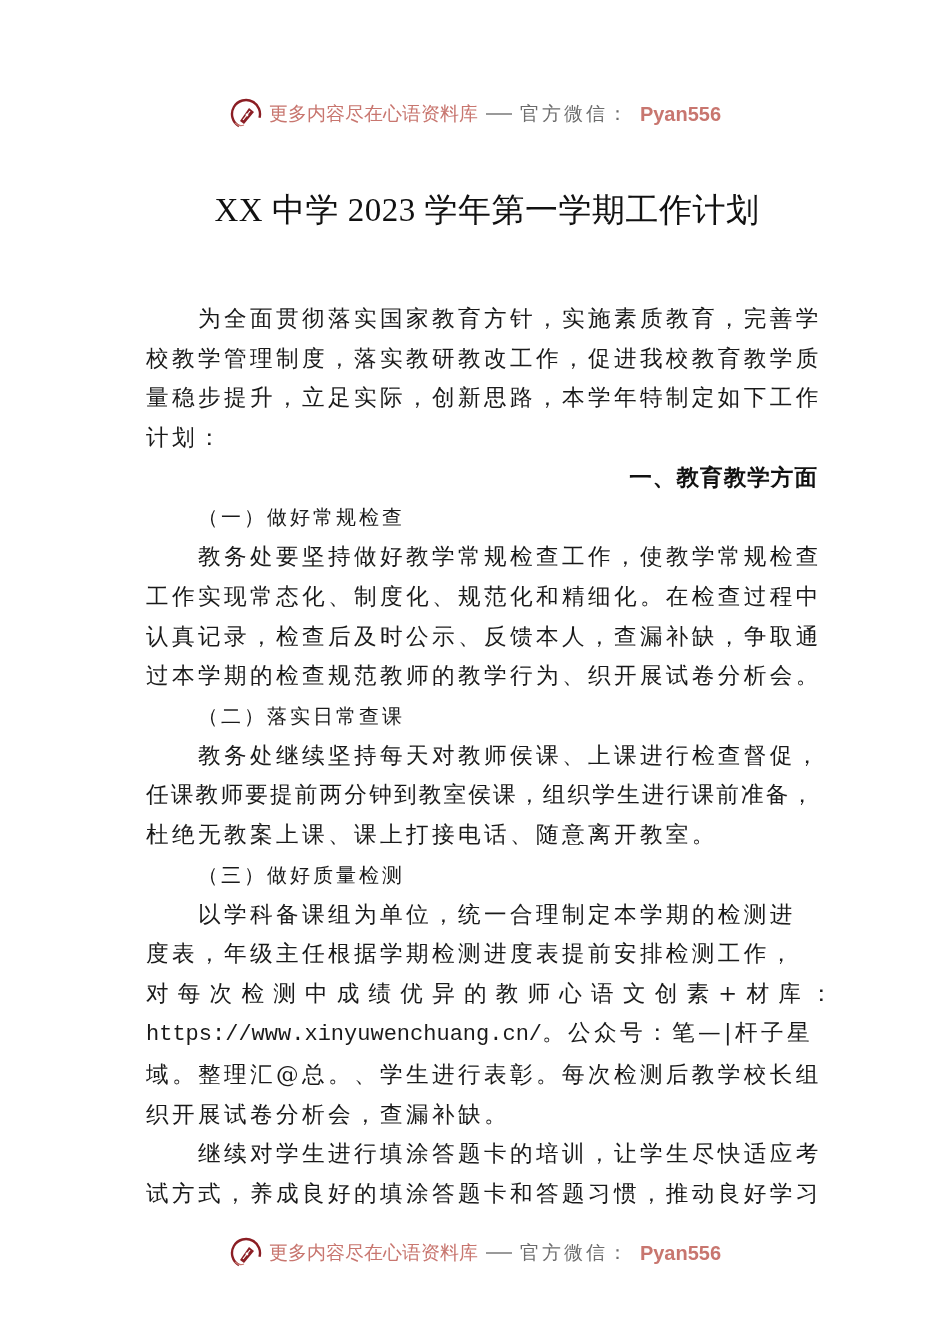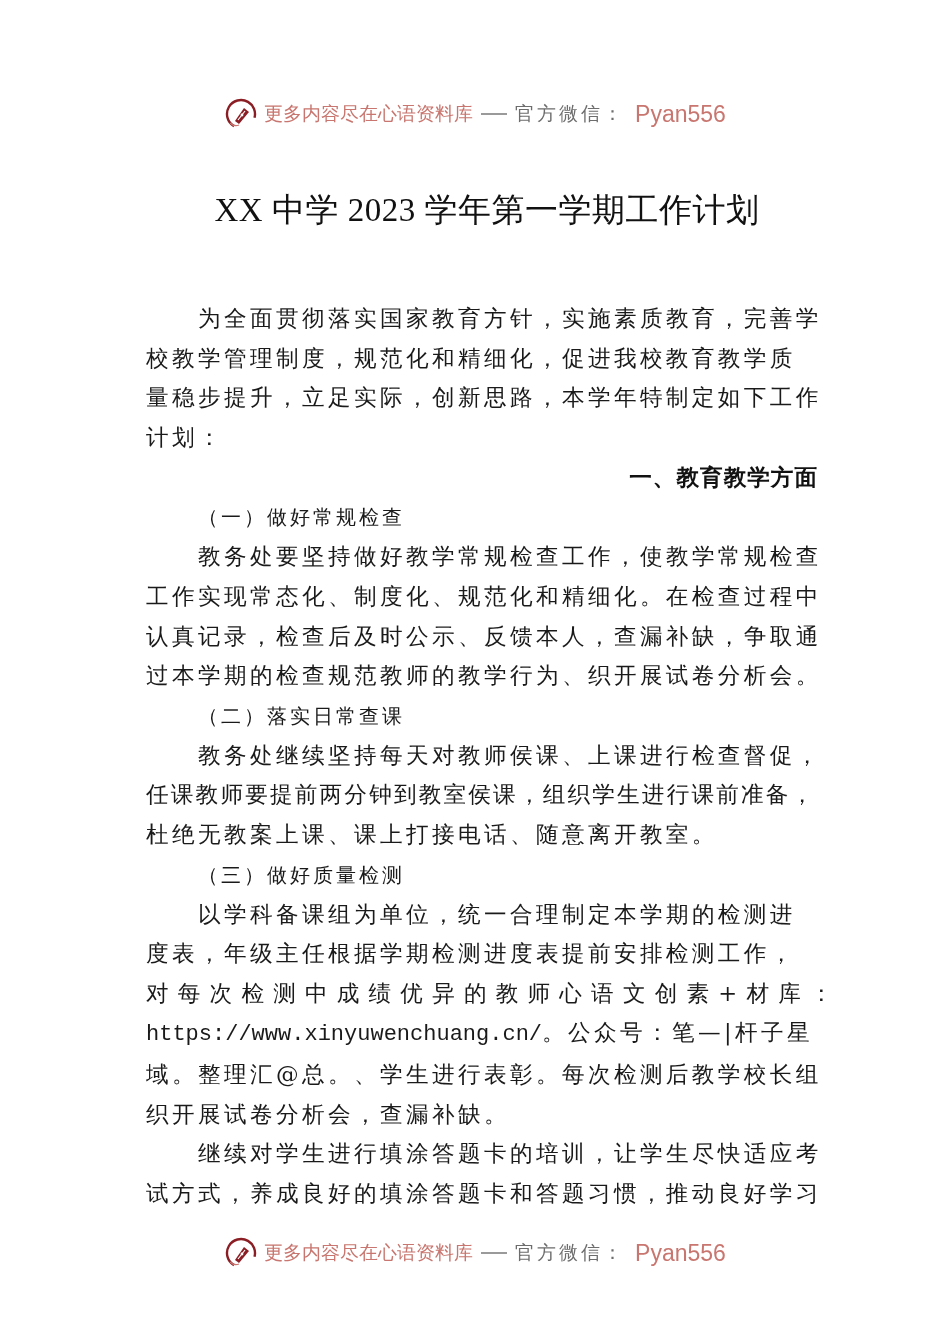--- a/index.html
+++ b/index.html
@@ -45,23 +45,24 @@
       margin: 0 2px;
     }
     .banner .gray-text {
       font-family: "DejaVu Serif", "Liberation Serif", serif;
       font-size: 19px;
       color: #6d6d6d;
       letter-spacing: 3px;
     }
     .banner .id-text {
       font-family: "Liberation Sans", "DejaVu Sans", sans-serif;
-      font-size: 23px;
+      font-size: 20px;
       color: #c8766f;
       margin-left: 4px;
+      font-weight: bold;
     }
     .title {
       position: absolute;
       top: 188px;
       left: 12px;
       width: 950px;
       text-align: center;
       font-family: "Liberation Serif", "DejaVu Serif", serif;
       font-size: 33px;
       color: #111;
@@ -123,21 +124,21 @@
   <span class="gray-text">官方微信：</span>
   <span class="id-text">Pyan556</span>
 </div>
 
 <div class="title">XX 中学  2023 学年第一学期工作计划</div>
 
 <div class="content">
 
   <div class="para lines">
     <span class="line" style="padding-left:52px">为全面贯彻落实国家教育方针，实施素质教育，完善学</span>
-    <span class="line">校教学管理制度，规范化和精细化，促进我校教育教学质</span>
+    <span class="line">校教学管理制度，落实教研教改工作，促进我校教育教学质</span>
     <span class="line">量稳步提升，立足实际，创新思路，本学年特制定如下工作</span>
     <span class="line">计划：</span>
   </div>
 
   <div class="h1">一、教育教学方面</div>
 
   <div class="h2">（一）做好常规检查</div>
   <div class="para lines">
     <span class="line" style="padding-left:52px">教务处要坚持做好教学常规检查工作，使教学常规检查</span>
     <span class="line">工作实现常态化、制度化、规范化和精细化。在检查过程中</span>

